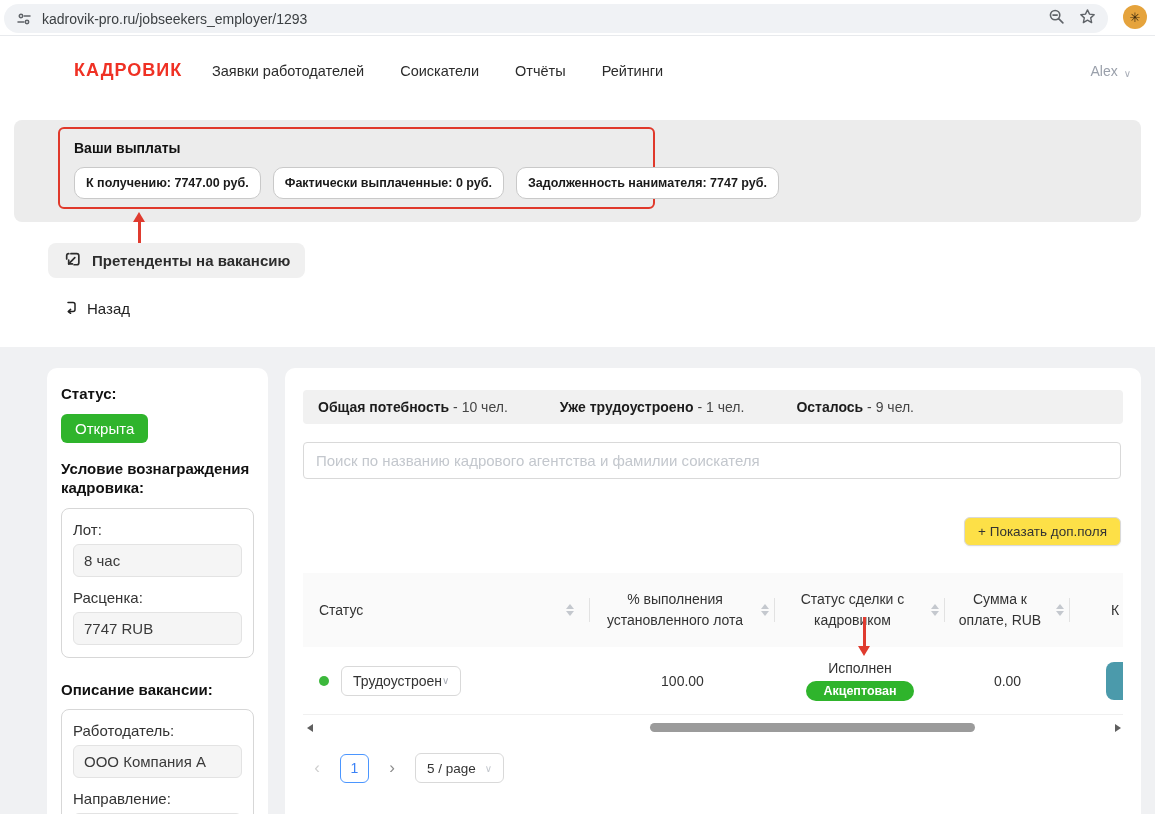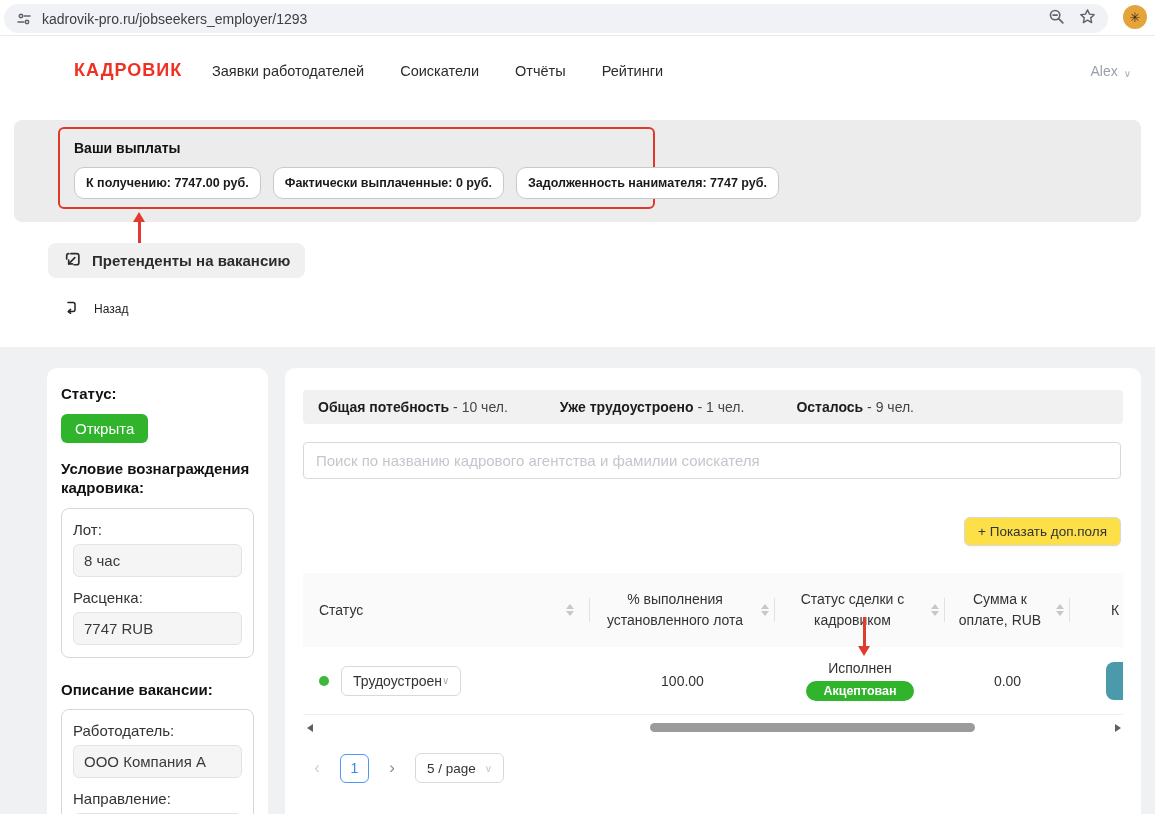--- a/index.html
+++ b/index.html
@@ -32,21 +32,21 @@
   
   .arrow-up { position:absolute; left:133px; top:212px; width:13px; height:32px; z-index:6; }
   .arrow-up .head { position:absolute; top:0; left:0; width:0; height:0; border-left:6px solid transparent; border-right:6px solid transparent; border-bottom:10px solid #df3b2f; }
   .arrow-up .line { position:absolute; top:9px; left:5px; width:2.5px; height:22px; background:#df3b2f; }
   .arrow-down { position:absolute; left:858px; top:617px; width:13px; height:39px; z-index:6; }
   .arrow-down .line { position:absolute; top:0; left:5px; width:2.5px; height:30px; background:#df3b2f; }
   .arrow-down .head { position:absolute; top:29px; left:0; width:0; height:0; border-left:6px solid transparent; border-right:6px solid transparent; border-top:10px solid #df3b2f; }
 
   
   .applicants-btn { position:absolute; left:48px; top:243px; height:35px; background:#f0f0f0; border:none; border-radius:8px; display:flex; align-items:center; gap:10px; padding:0 15px; font-size:15px; font-weight:bold; color:#2d2d2d; font-family:"Liberation Sans", sans-serif; cursor:pointer; }
-  .back-row { position:absolute; left:62px; top:299px; display:flex; align-items:center; gap:16px; font-size:12px; color:#222; cursor:pointer; }
+  .back-row { position:absolute; left:62px; top:299px; display:flex; align-items:center; gap:9px; font-size:15px; color:#222; cursor:pointer; }
 
   
   .lower-bg { position:absolute; top:347px; left:0; width:1155px; height:467px; background:#f0f1f3; }
   .card { position:absolute; background:#fff; border-radius:10px; }
   .side-card { left:47px; top:368px; width:221px; height:460px; padding:16px 14px; }
   .main-card { left:285px; top:368px; width:856px; height:460px; }
 
   
   .sb-h { font-size:15px; font-weight:bold; color:#111; line-height:1.3; }
   .status-badge { display:inline-block; margin:10px 0 16px; background:#2fb42c; color:#fff; font-size:15px; padding:6px 14px; border-radius:6px; cursor:default; }

